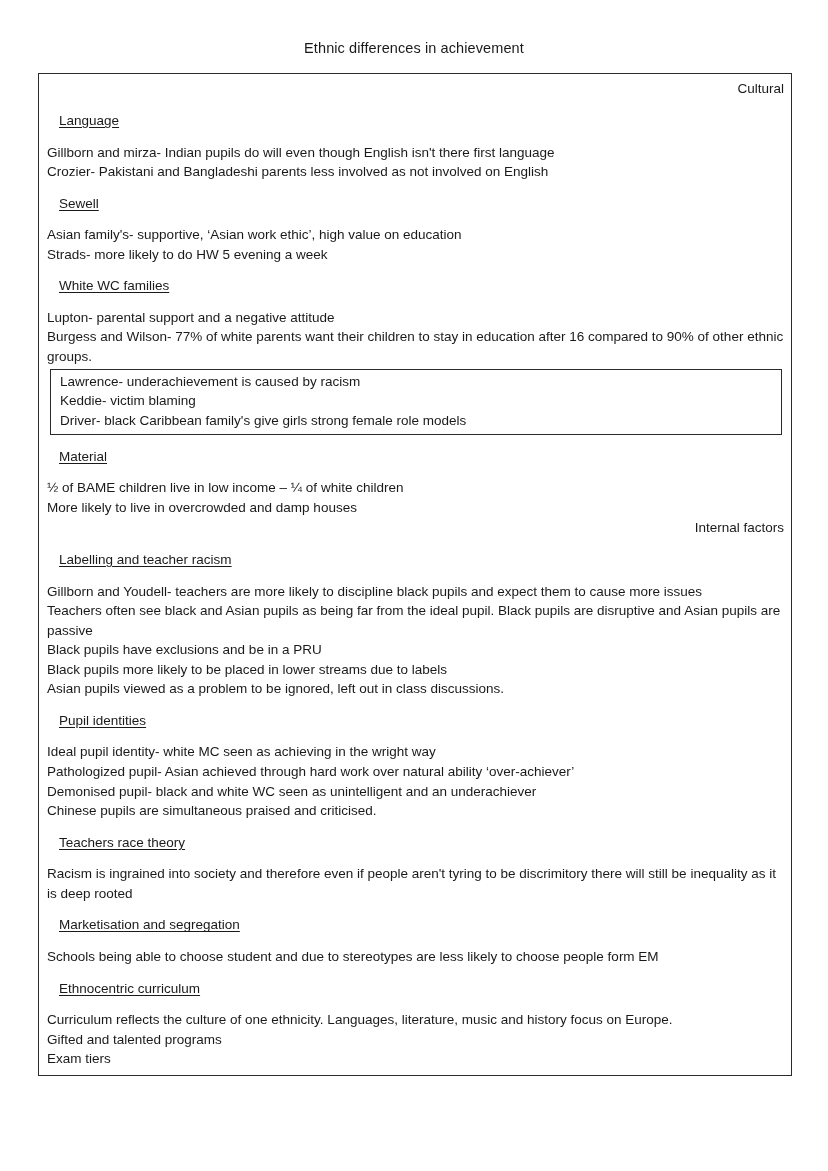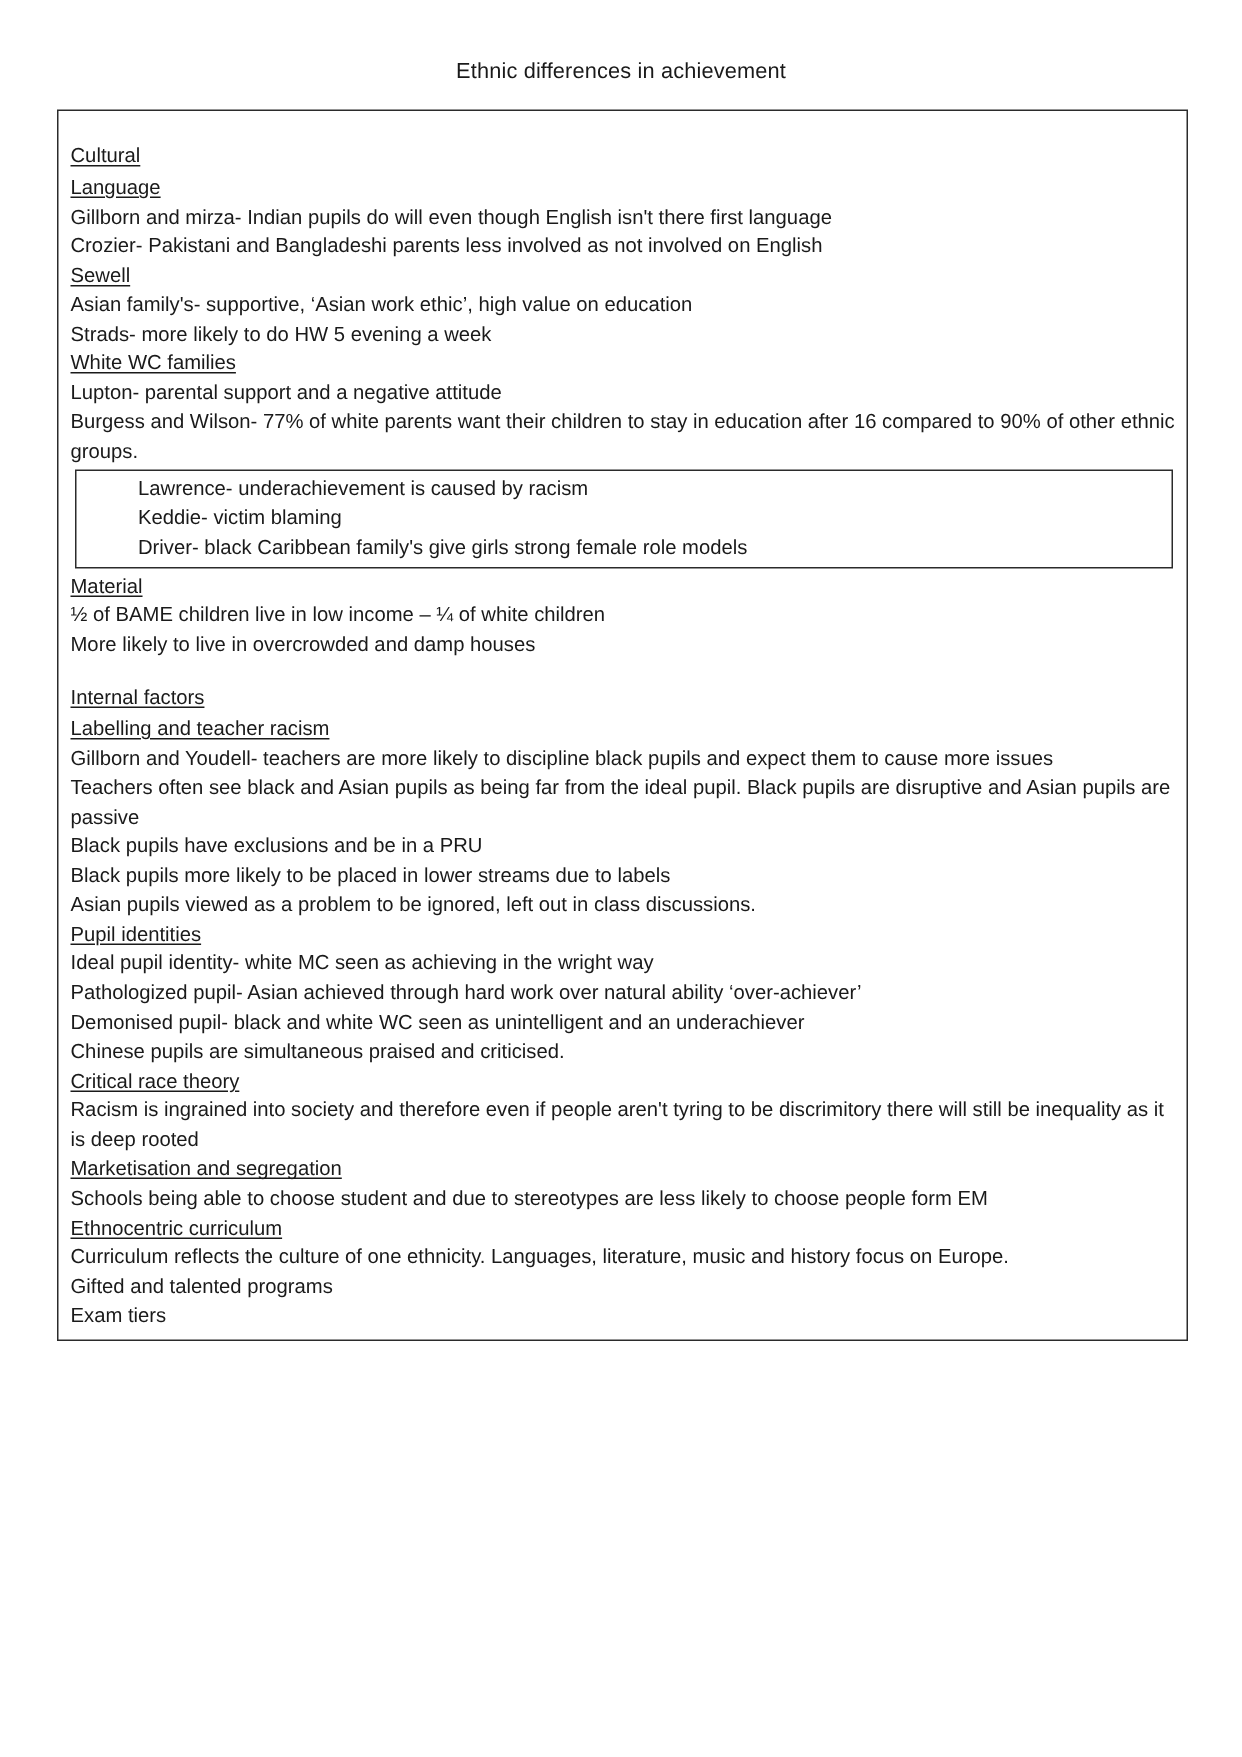--- a/index.html
+++ b/index.html
@@ -35,53 +35,51 @@
 
   .outer-box {
     margin: 16px 36px 0 38px;
     border: 1.4px solid #2b2b2b;
     box-sizing: border-box;
     padding: 4px 7px 6px 8px;
     background: #ffffff;
   }
 
   .center-heading {
-    text-align: left;
+    text-align: right;
     font-size: 13.5px;
     line-height: 1.45;
-    text-decoration: underline;
     text-underline-offset: 2px;
-    margin: 16px 0 1px 0;
+    margin: 1px 0 1px 0;
   }
 
   .sub-heading {
     font-size: 13.5px;
     line-height: 1.45;
     text-decoration: underline;
     text-underline-offset: 2px;
-    margin: 0;
+    margin: 12px;
   }
 
   .line {
     font-size: 13.5px;
     line-height: 1.45;
     margin: 0;
   }
 
   .inner-box {
     border: 1.4px solid #2b2b2b;
     box-sizing: border-box;
     margin: 2px 2px 2px 3px;
     padding: 2px 6px 3px 9px;
     background: #ffffff;
   }
 
   .inner-box .line {
     line-height: 1.46;
-    margin-left: 32px;
   }
 </style>
 </head>
 <body>
 
 <div class="page">
 
   <div class="doc-title">Ethnic differences  in achievement</div>
 
   <div class="outer-box">
@@ -118,21 +116,21 @@
     <div class="line">Black pupils have exclusions and be in a PRU</div>
     <div class="line">Black pupils more likely to be placed in lower streams due to labels</div>
     <div class="line">Asian pupils viewed as a problem to be ignored, left out in class discussions.</div>
 
     <div class="sub-heading">Pupil identities</div>
     <div class="line">Ideal pupil identity- white MC seen as achieving in the wright way</div>
     <div class="line">Pathologized pupil- Asian achieved through hard work over natural ability ‘over-achiever’</div>
     <div class="line">Demonised pupil- black and white WC seen as unintelligent and an underachiever</div>
     <div class="line">Chinese pupils are simultaneous praised and criticised.</div>
 
-    <div class="sub-heading">Critical race theory</div>
+    <div class="sub-heading">Teachers race theory</div>
     <div class="line">Racism is ingrained into society and therefore even if people aren't tyring to be discrimitory there will still be inequality as it is deep rooted</div>
 
     <div class="sub-heading">Marketisation and segregation</div>
     <div class="line">Schools being able to choose student and due to stereotypes are less likely to choose people form EM</div>
 
     <div class="sub-heading">Ethnocentric curriculum</div>
     <div class="line">Curriculum reflects the culture of one ethnicity. Languages, literature, music and history focus on Europe.</div>
 
     <div class="line">Gifted and talented programs</div>
     <div class="line">Exam tiers</div>

